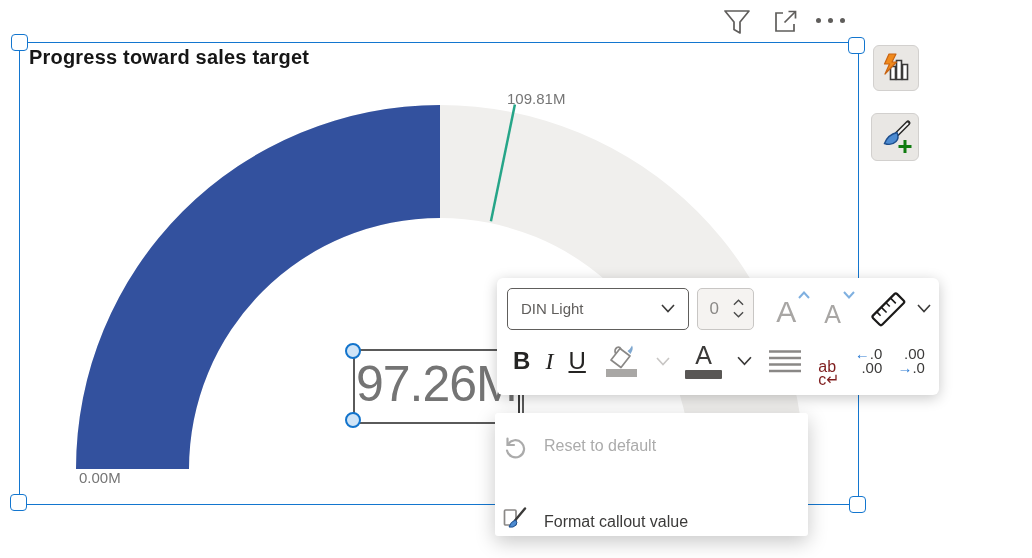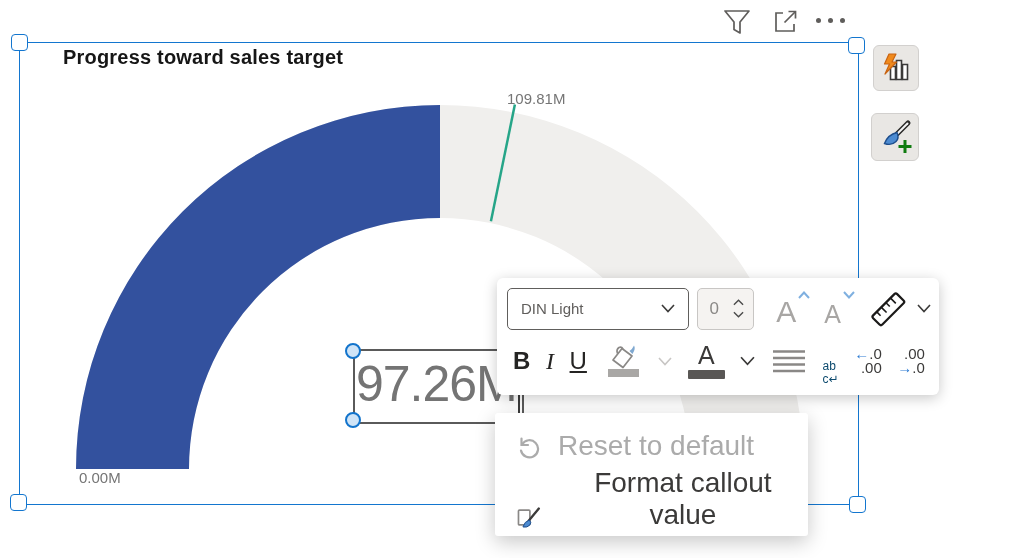--- a/index.html
+++ b/index.html
@@ -11,21 +11,21 @@
   
   .frame{left:19px;top:42px;width:838px;height:461px;border:1px solid #1376CF;z-index:4;pointer-events:none;}
   .fh{width:15px;height:15px;background:#fff;border:1.5px solid #1376CF;border-radius:4px;z-index:6;}
 
   
   .vh-icon{z-index:6;color:#5F5D5B;}
   .dots{display:flex;gap:7px;align-items:center;}
   .dot{width:5px;height:5px;border-radius:50%;background:#5F5D5B;}
 
   
-  .title{left:29px;top:46px;font-size:20px;font-weight:700;color:#161616;letter-spacing:.2px;white-space:nowrap;z-index:2;margin-left:34px;}
+  .title{left:29px;top:46px;font-size:20px;font-weight:700;color:#161616;letter-spacing:.2px;white-space:nowrap;z-index:2;}
 
   
   .gauge-svg{left:0;top:0;z-index:1;}
   .axis-label{font-size:15px;color:#757575;z-index:1;white-space:nowrap;}
 
   
   .callout-box{left:353px;top:349px;width:167px;height:71px;border:2px solid #5A5A5A;z-index:3;}
   .callout-text{position:absolute;left:1px;top:-2px;font-size:50px;font-weight:400;color:#747474;
     line-height:71px;letter-spacing:-1px;white-space:nowrap;}
   .ch{width:12px;height:12px;border-radius:50%;background:#CFE4F7;border:2.5px solid #1374CC;z-index:5;}
@@ -47,27 +47,27 @@
     display:flex;align-items:center;justify-content:space-between;padding:0 9px 0 12px;box-sizing:border-box;margin-left:8px;}
   .size-val{font-size:17px;color:#8A8886;}
   .spin{display:flex;flex-direction:column;gap:5px;color:#4A4A4A;}
   .fontsize-btn{position:relative;display:flex;align-items:flex-end;height:40px;}
   .ghost-a{color:#A8A6A4;}
   .caret{position:absolute;color:#7FB0E0;}
   .tb-ico{display:flex;align-items:center;justify-content:center;}
   .biu{font-size:24px;color:#252423;}
   .two-line{font-size:15px;line-height:14px;font-weight:400;color:#3B3A39;text-align:right;white-space:pre;}
   .blue{color:#2E7CD3;}
-  .disabled-wrap{font-size:12px;line-height:13px;color:#0c4a6e;text-align:left;margin-top:23px;}
+  .disabled-wrap{font-size:16px;line-height:13px;color:#7f1d1d;text-align:left;margin-top:23px;}
 
   
   .menu{left:495px;top:413px;width:313px;height:123px;background:#fff;border-radius:3px;
     box-shadow:0 6px 20px rgba(0,0,0,.22);z-index:11;}
   .menu-item{position:absolute;left:0;width:100%;height:58px;display:flex;align-items:center;
-    gap:16px;padding-left:21px;box-sizing:border-box;font-size:28px;}
+    gap:16px;padding-left:7px;box-sizing:border-box;font-size:16px;}
   .mi-0{top:4px;color:#ABABAB;}
   .mi-1{top:60px;color:#3B3A39;align-items:flex-end;}
 </style>
 </head>
 <body>
 
 <div class="canvas">
 
   <button class="abs vh-icon" style="left:722px;top:8px;">
     <svg width="30" height="28" viewBox="0 0 30 28" fill="none" stroke="#5F5D5B" stroke-width="1.7" stroke-linejoin="round">

